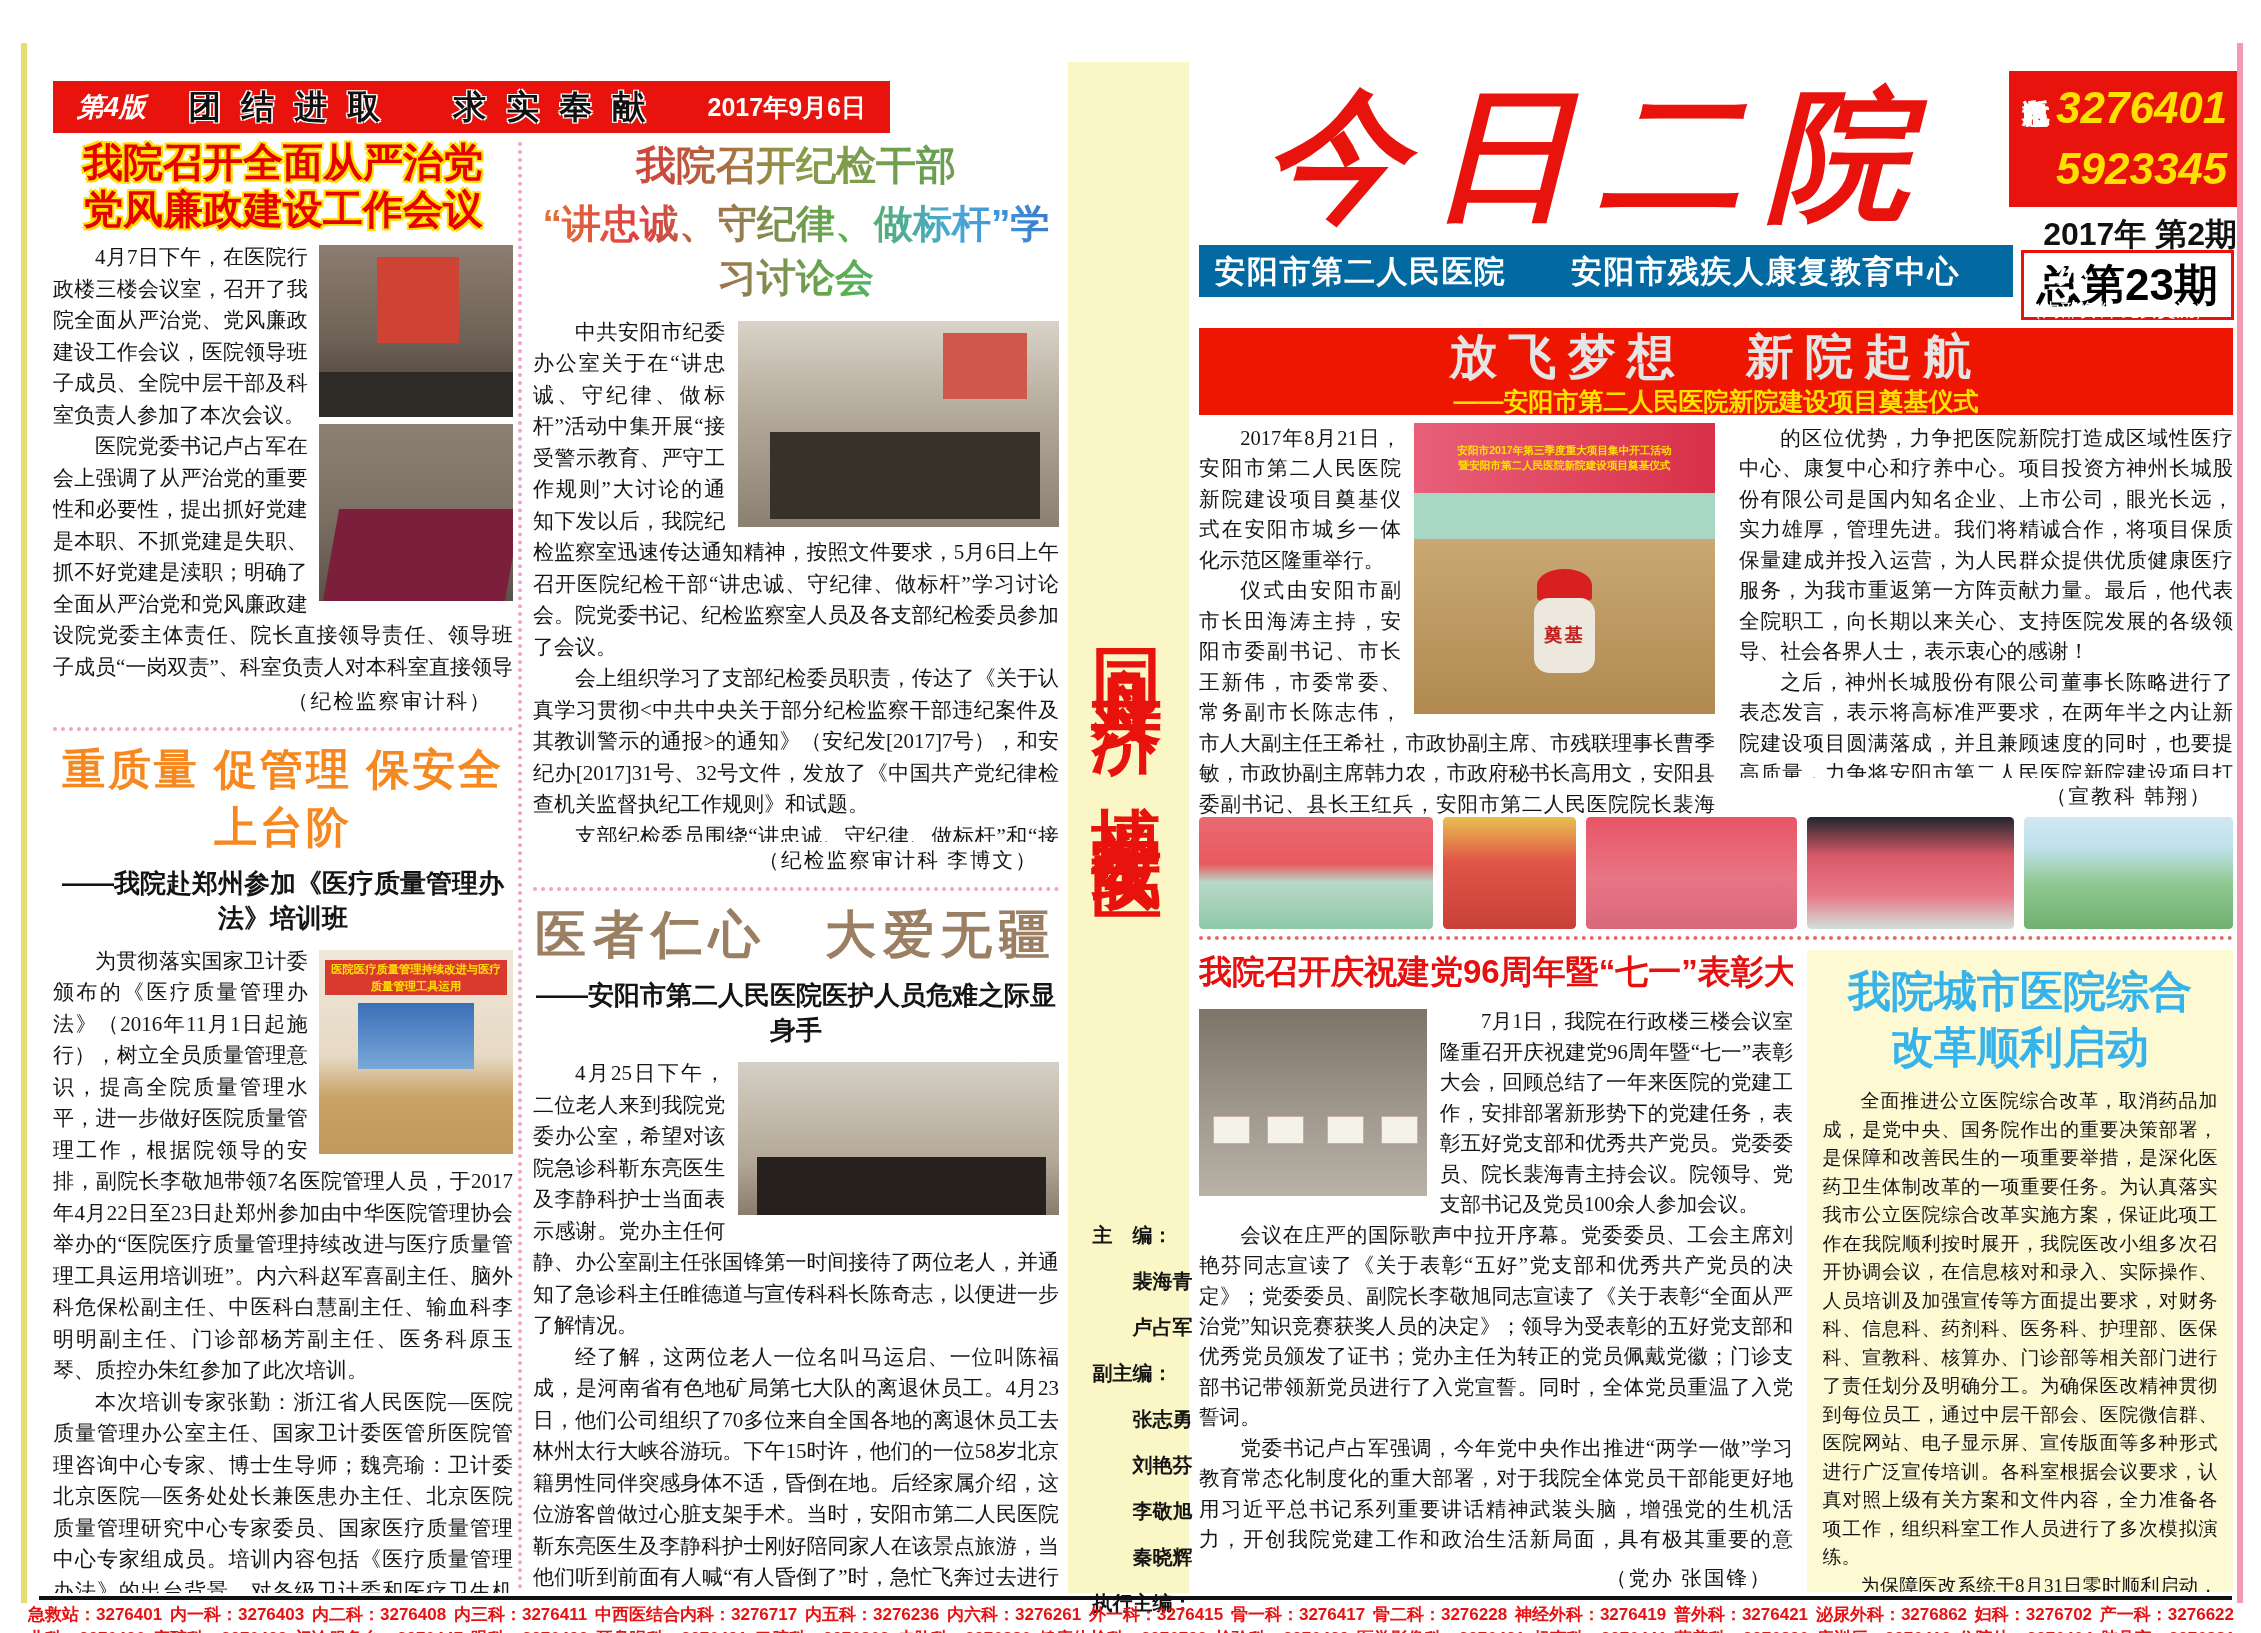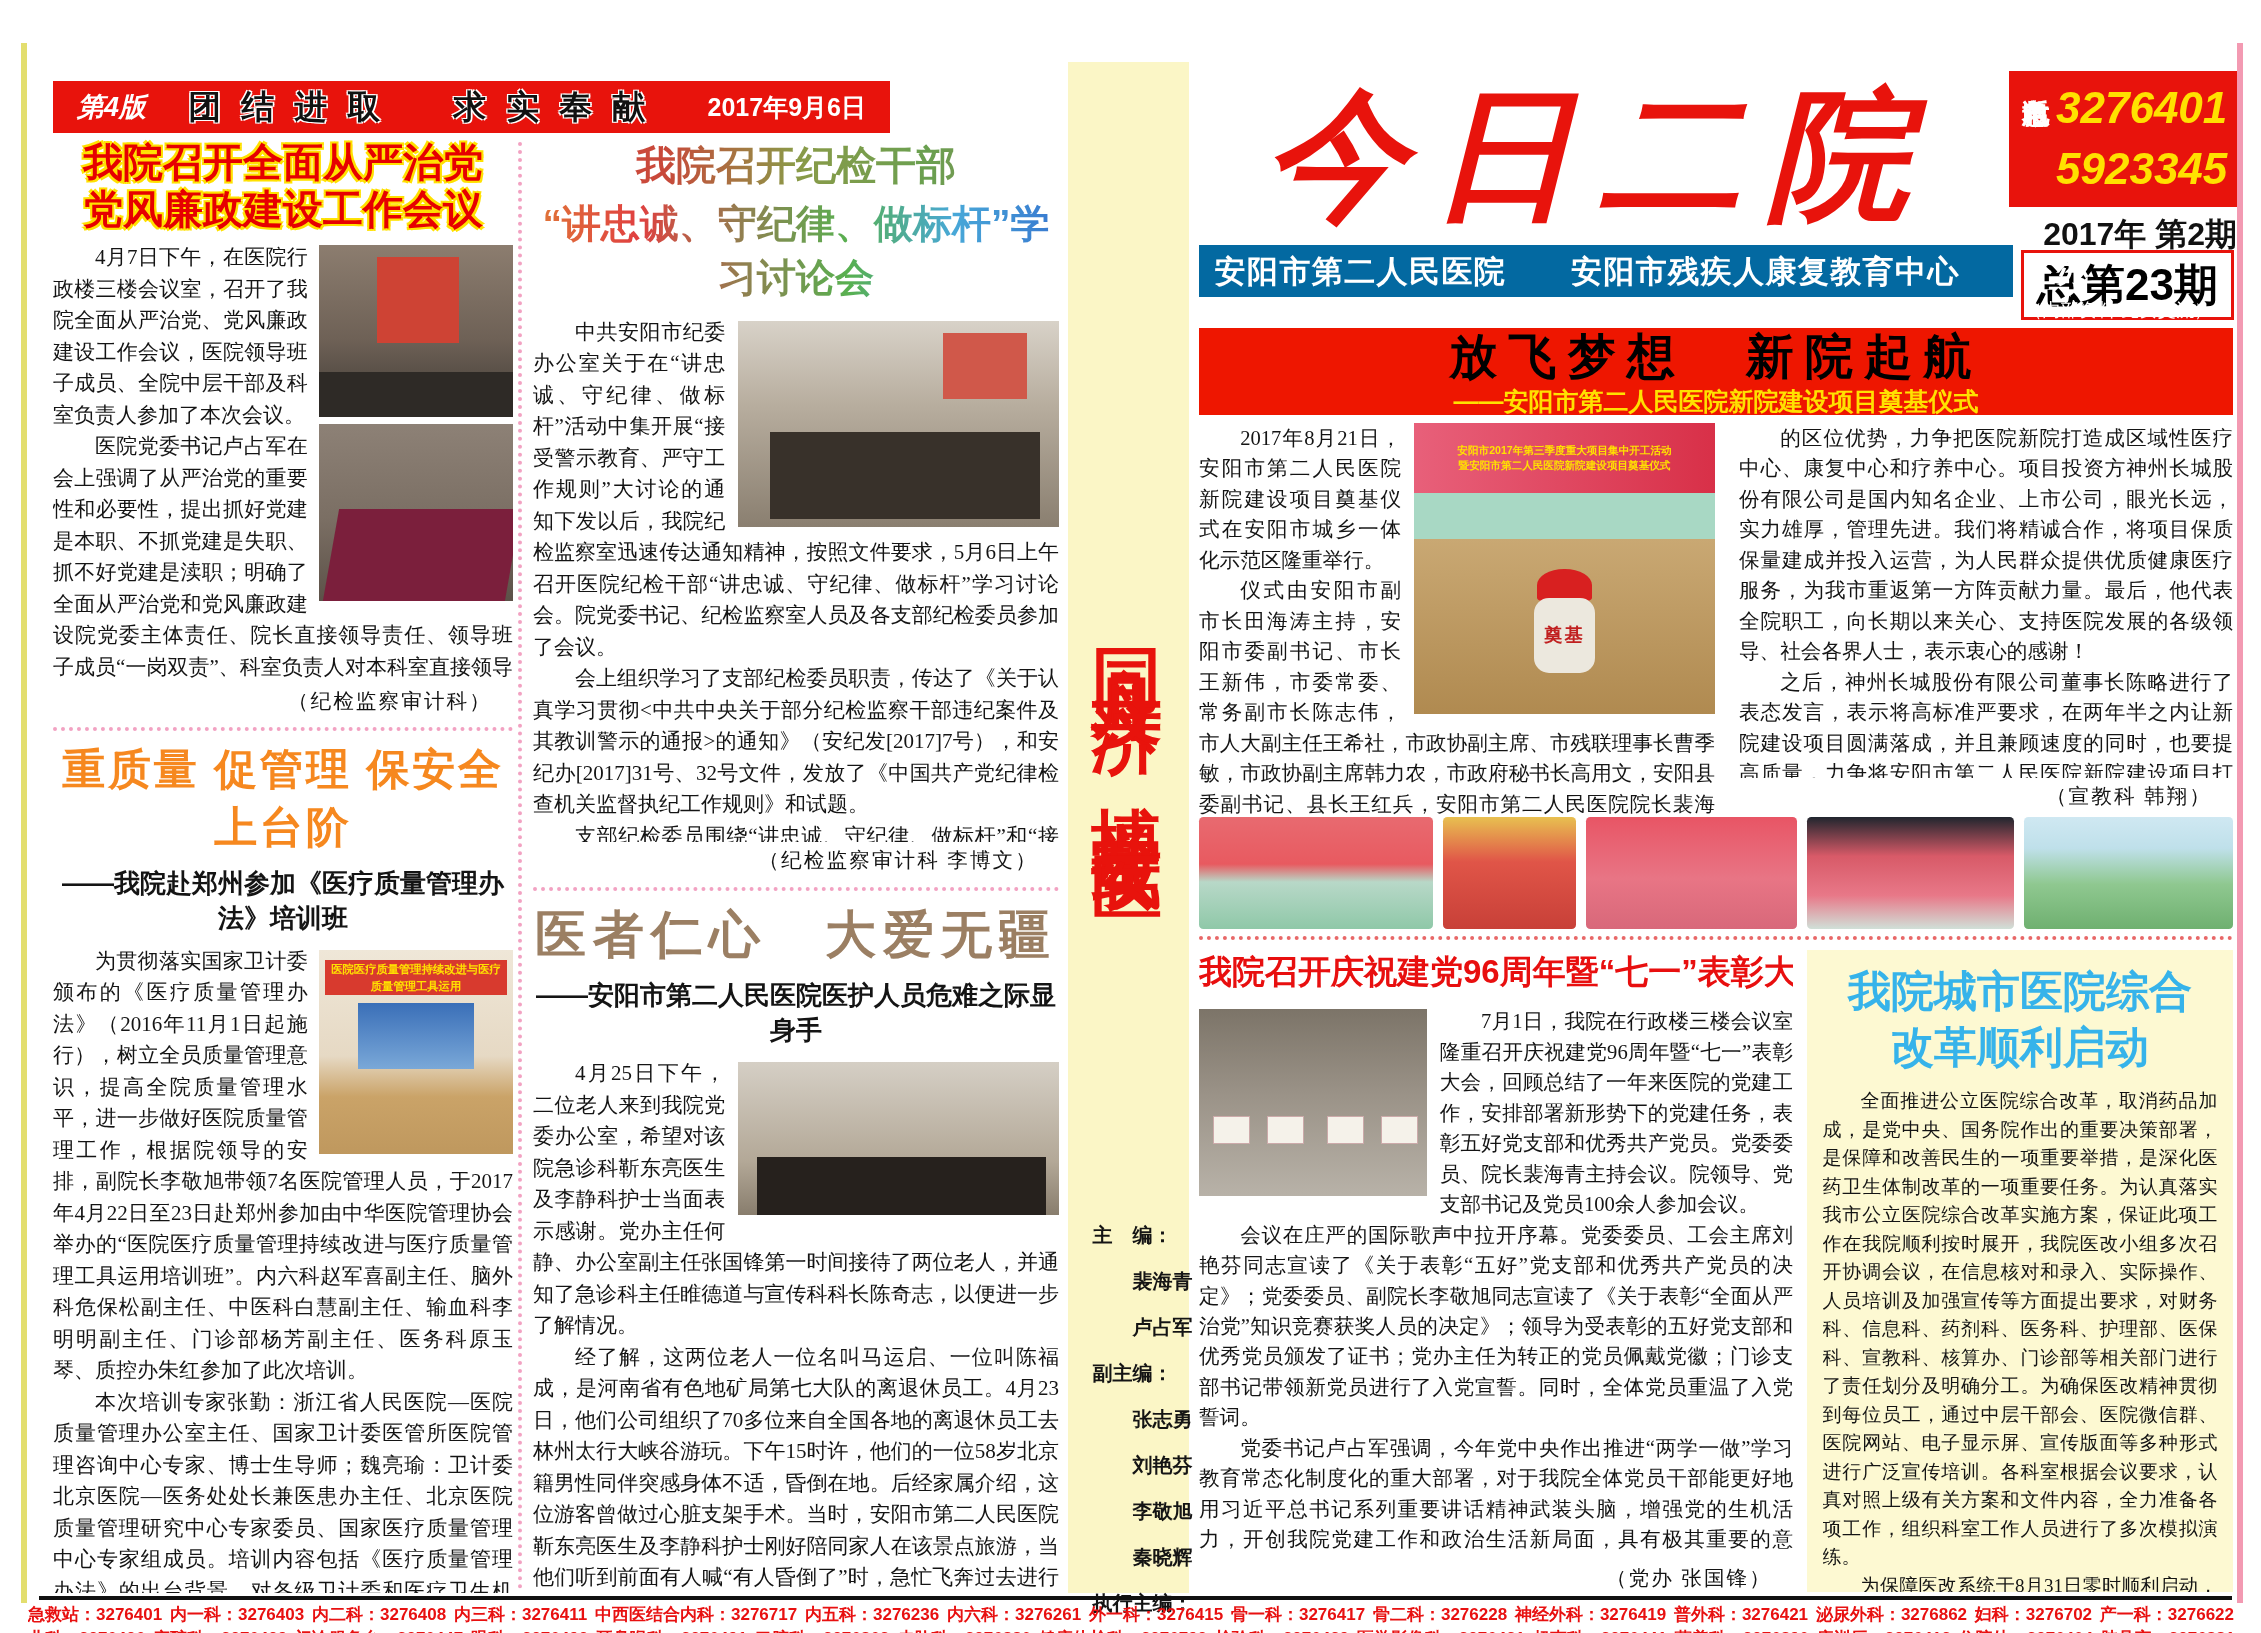--- a/index.html
+++ b/index.html
@@ -35,21 +35,21 @@
                font-size:44px; font-weight:900; font-family:"Liberation Sans",sans-serif; color:#000; }
 
   
   .blue-bar { position:absolute; left:1199px; top:245px; width:814px; height:52px; background:#0369a1;
               color:#fff; padding:5.7px 15.6px 4.3px; font-family:"Liberation Sans",sans-serif; }
   .blue-l1 { font-size:31px; font-weight:bold; letter-spacing:1.4px; white-space:nowrap; }
   .blue-l2 { font-size:18.4px; margin-top:4.3px; white-space:nowrap; }
 
   
   .red-banner { position:absolute; left:1199px; top:328px; width:1034px; height:87px; background:#ee1600; text-align:center; }
-  .rb-title { color:#000000; font-size:48px; font-weight:900; letter-spacing:11.3px;
+  .rb-title { color:#e5e5e5; font-size:48px; font-weight:900; letter-spacing:11.3px;
               font-family:"Liberation Sans",sans-serif; line-height:1.1; padding-top:2.8px; }
   .rb-sub { color:#ffe100; font-size:25px; font-weight:bold; font-family:"Liberation Sans",sans-serif; margin-top:1.4px; }
 
   
   .bd { font-size:21px; line-height:1.5; text-align:justify; overflow:hidden; }
   .bd p { text-indent:2em; margin:0; }
   .byline { text-align:right; font-size:20.6px; padding:4.3px 21px 0 0; letter-spacing:2.1px; }
   .h-div { border-top:4.3px dotted #f2a2c2; margin:12.8px 0 10px; }
   .v-div { position:absolute; left:518px; top:142px; height:1448px; border-left:4.3px dotted #f2a2c2; }
 

